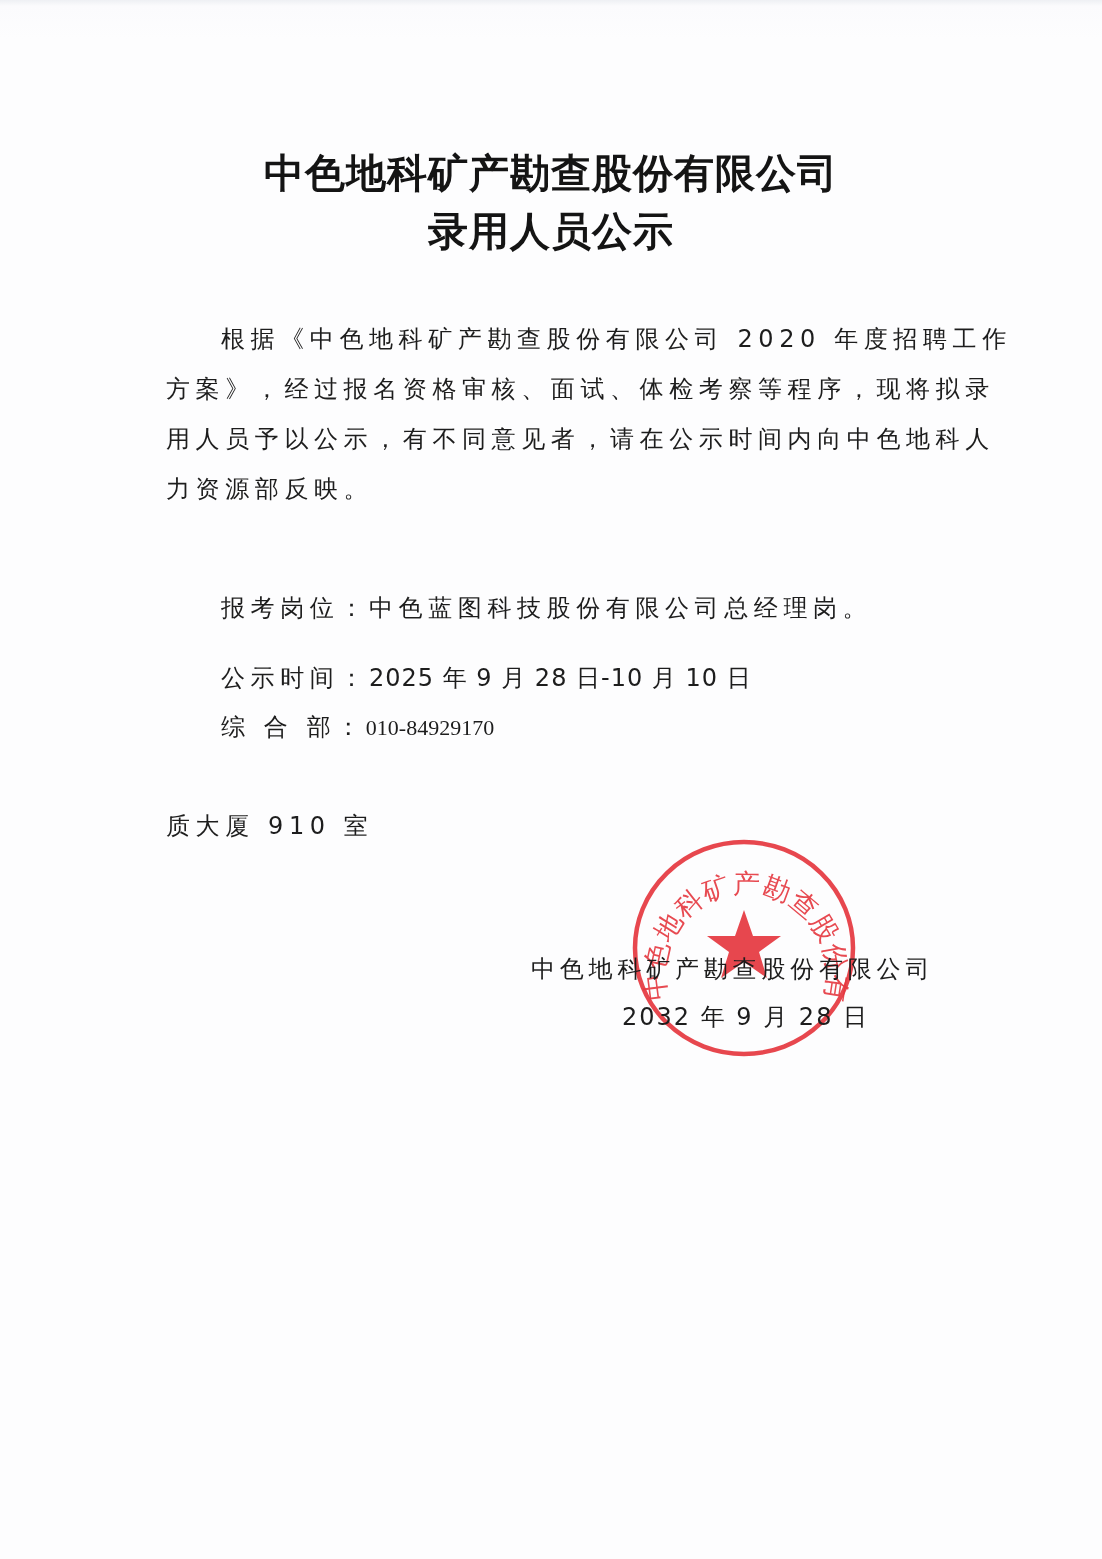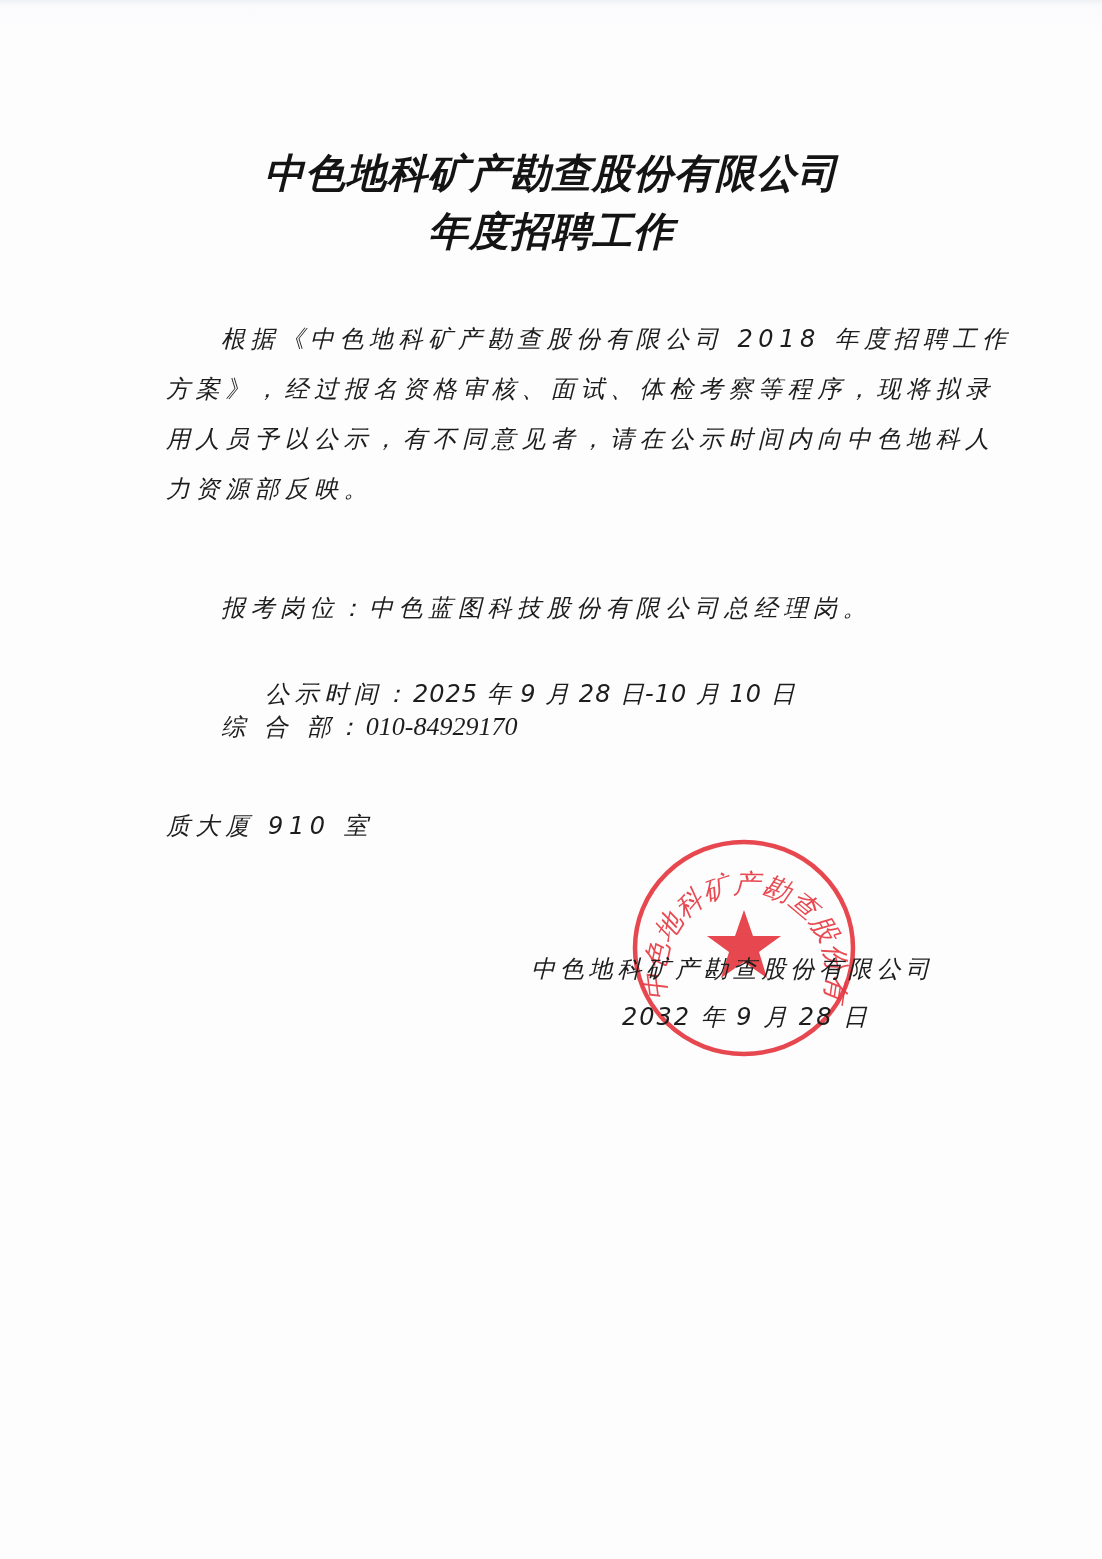--- a/index.html
+++ b/index.html
@@ -14,21 +14,20 @@
       overflow: hidden;
       font-family: "DejaVu Serif", "Liberation Serif", serif;
       color: #1a1a1a;
     }
     .page {
       position: absolute;
       left: 0; top: 0;
       width: 1102px;
       height: 1201px;
       background: linear-gradient(to bottom, #eef0f4 0px, #fbfbfd 6px, #fdfdfe 40px);
-      font-style: italic;
     }
     .title {
       position: absolute;
       left: 0;
       width: 1102px;
       text-align: center;
       font-family: "DejaVu Serif", "Liberation Serif", serif;
       font-weight: bold;
       font-size: 40px;
       letter-spacing: 1px;
@@ -41,21 +40,21 @@
       position: absolute;
       font-family: "DejaVu Sans", "Liberation Sans", sans-serif;
       font-size: 24px;
       letter-spacing: 5.6px;
       color: #1d1d1d;
       white-space: nowrap;
     }
     .num {
       font-family: "Liberation Serif", "DejaVu Serif", serif;
       letter-spacing: 0;
-      font-size: 26px;
+      font-size: 22px;
       text-align: center;
     }
     .l-indent { left: 221px; }
     .l-full { left: 166px; }
 
     .stamp {
       position: absolute;
       left: 631px;
       top: 838px;
       width: 226px;
@@ -69,30 +68,30 @@
       color: #1d1d1d;
       white-space: nowrap;
     }
   </style>
 </head>
 <body>
 
 <div class="page">
 
   <div class="title line1">中色地科矿产勘查股份有限公司</div>
-  <div class="title line2">年度招聘工作</div>
+  <div class="title line2">录用人员公示</div>
 
-  <div class="line l-indent" style="top:323px;">根据《中色地科矿产勘查股份有限公司 2018 年度招聘工作</div>
+  <div class="line l-indent" style="top:323px;">根据《中色地科矿产勘查股份有限公司 2020 年度招聘工作</div>
   <div class="line l-full" style="top:373px;">方案》，经过报名资格审核、面试、体检考察等程序，现将拟录</div>
   <div class="line l-full" style="top:423px;">用人员予以公示，有不同意见者，请在公示时间内向中色地科人</div>
   <div class="line l-full" style="top:473px;">力资源部反映。</div>
 
   <div class="line l-indent" style="top:569px;margin-top:23px;">报考岗位：中色蓝图科技股份有限公司总经理岗。</div>
 
-  <div class="line l-indent" style="top:678px;margin-left:44px;">
+  <div class="line l-indent" style="top:662px;">
     <span>公示时间：</span><span style="letter-spacing:1px;">2025 年 9 月 28 日-10 月 10 日</span>
   </div>
   <div class="line l-indent" style="top:711px;">
     <span>综 合 部：</span><span class="num">010-84929170</span>
   </div>
   <div class="line l-full" style="top:810px;">质大厦 910 室</div>
 
   <svg class="stamp" viewBox="0 0 226 220" xmlns="http://www.w3.org/2000/svg">
     <defs>
       <path id="sealArc" d="M 40 170 A 82 82 0 1 1 190 170" fill="none"></path>

